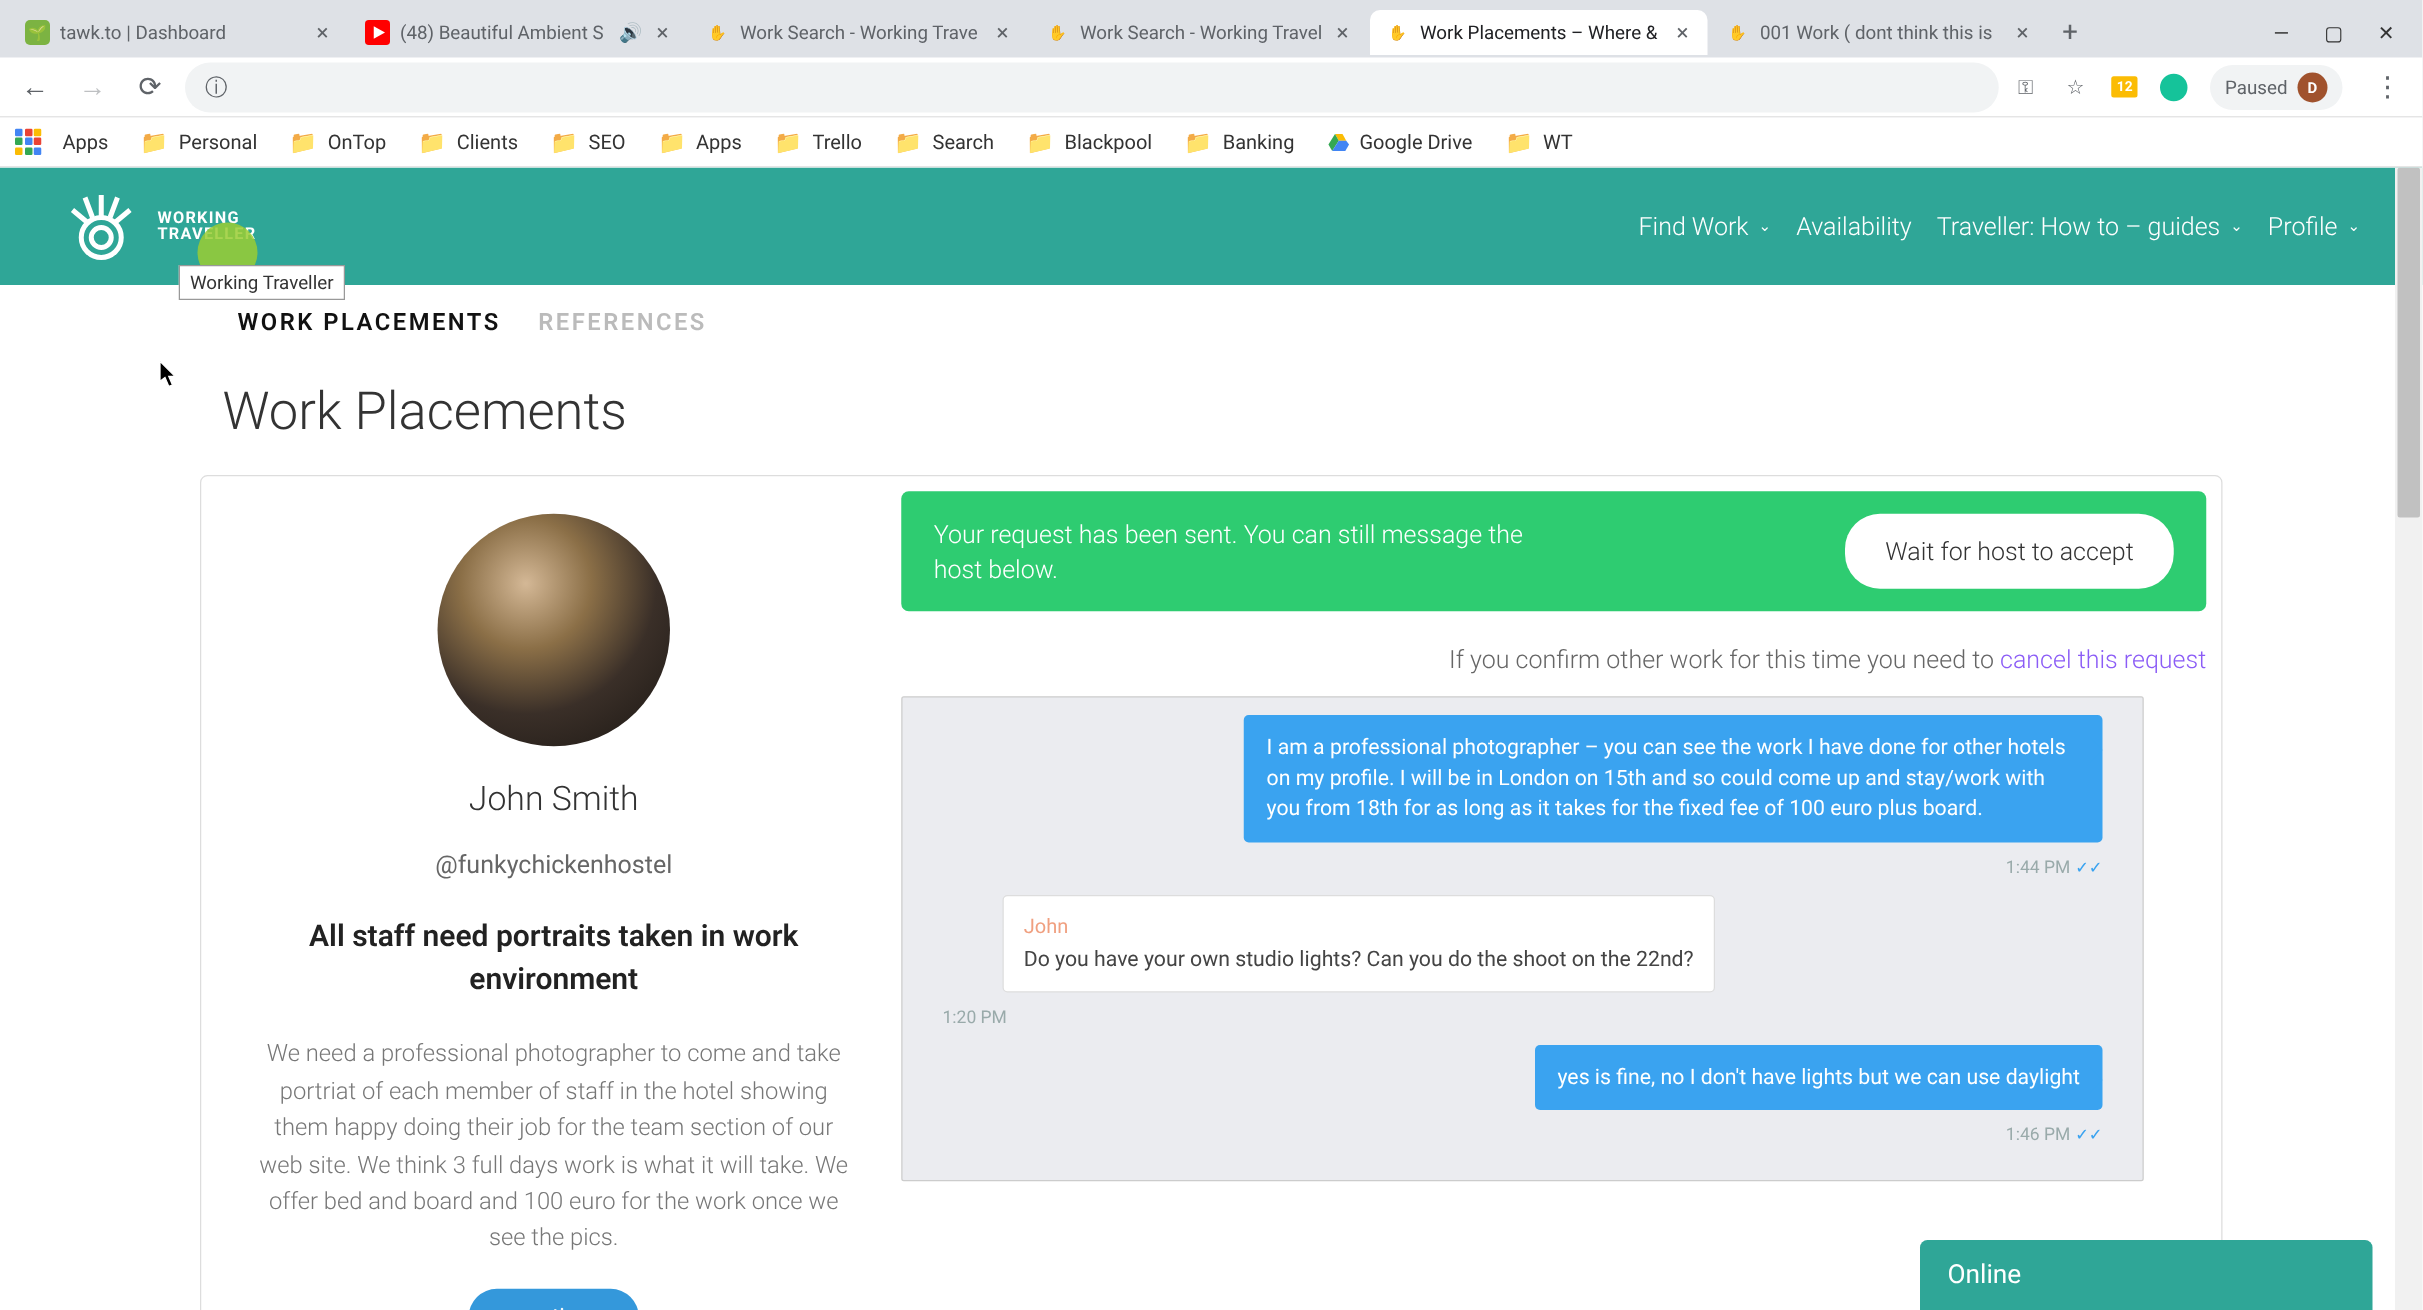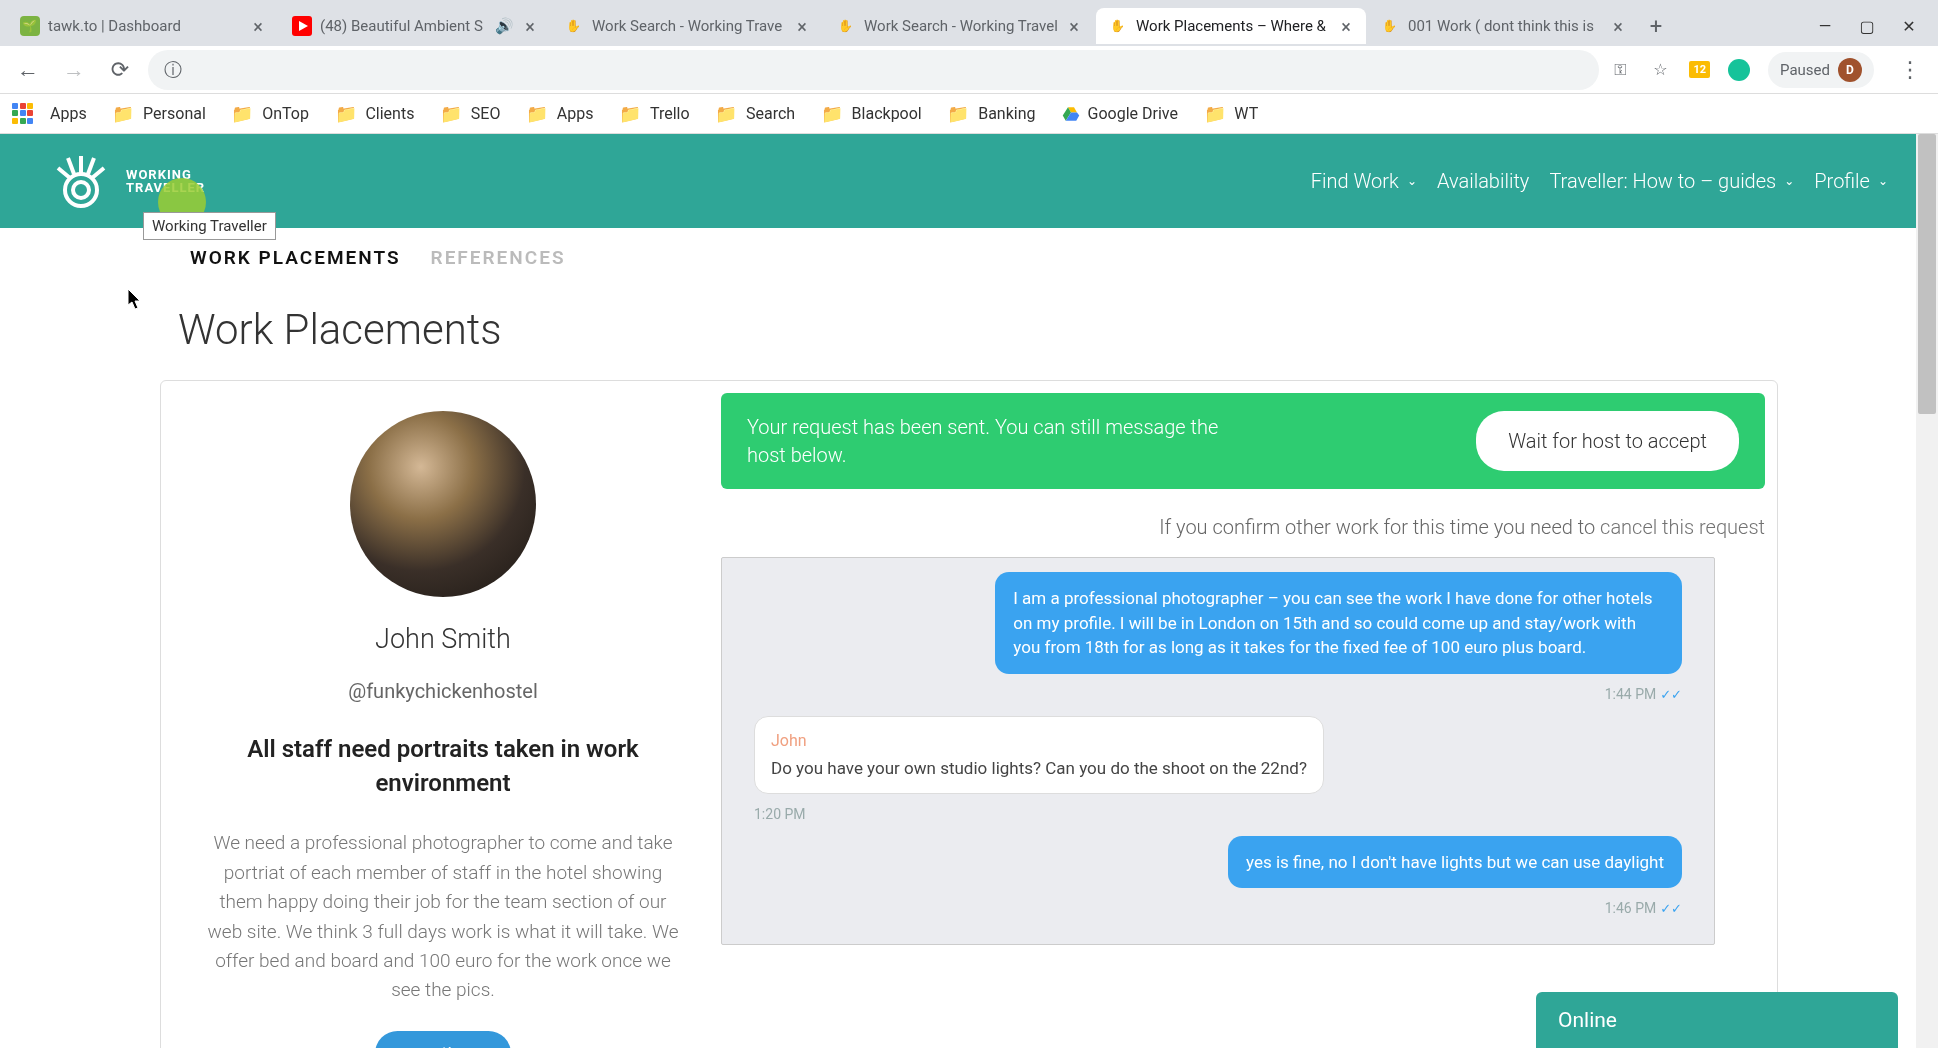--- a/index.html
+++ b/index.html
@@ -73,33 +73,33 @@
 .host-handle { font-size: 20px; color: #666; margin-bottom: 30px; }
 .listing-title { font-size: 24px; font-weight: 600; color: #222; line-height: 1.4; margin-bottom: 28px; padding: 0 6px; }
 .listing-desc { font-size: 19px; font-weight: 300; color: #777; line-height: 1.55; padding: 0 4px; }
 .pill-btn { display: inline-block; margin-top: 26px; background: #3498db; color: #fff; padding: 12px 34px; border-radius: 24px; font-size: 18px; }
 
 .right-col { flex: 1; min-width: 0; }
 .alert-banner { background: #2ecc71; border-radius: 6px; padding: 18px 26px; display: flex; align-items: center; justify-content: space-between; gap: 10px; }
 .alert-text { color: #fff; font-size: 20px; font-weight: 300; line-height: 1.4; max-width: 480px; }
 .alert-btn { background: #fff; color: #333; border-radius: 28px; padding: 18px 32px; font-size: 20px; font-weight: 300; }
 .confirm-note { text-align: right; font-size: 20px; color: #666; padding: 26px 0 18px; font-weight: 300; }
-.cancel-link { color: #737373; cursor: pointer; }
+.cancel-link { color: #8b5cf6; cursor: pointer; }
 
 .chat-box { background: #ebecf0; border: 1px solid #ccc; border-radius: 2px; padding: 14px 32px; position: relative; margin-right: 50px; }
 .msg-row { display: flex; margin-bottom: 8px; }
 .msg-row.right { justify-content: flex-end; }
 .msg-row.left { justify-content: flex-start; }
-.bubble { max-width: 74%; padding: 14px 18px; border-radius: 14px; font-size: 17px; line-height: 1.45; position: relative; }
+.bubble { max-width: 74%; padding: 14px 18px; border-radius: 4px; font-size: 17px; line-height: 1.45; position: relative; margin-left: 48px; }
 .bubble.blue { background: #3aa3f0; color: #fff; }
 .bubble.blue::after { content: ''; position: absolute; right: -10px; top: 18px; border: 10px solid transparent; border-left-color: #3aa3f0; }
 .bubble.white { background: #fff; color: #444; border: 1px solid #ddd; padding: 12px 16px; }
 .bubble.white::before { content: ''; position: absolute; left: -10px; top: 16px; border: 10px solid transparent; border-right-color: #fff; }
 .sender-name { color: #f0a080; font-size: 16px; display: block; margin-bottom: 4px; }
-.timestamp { font-size: 14px; color: #9aa; text-align: right; padding: 4px 0 14px; display: flex; justify-content: flex-end; align-items: flex-end; gap: 4px; }
+.timestamp { font-size: 14px; color: #9aa; text-align: right; padding: 4px 0 14px; display: flex; justify-content: flex-end; align-items: flex-start; gap: 4px; }
 .timestamp.left-ts { text-align: left; justify-content: flex-start; }
 .checks { color: #3aa3f0; font-size: 13px; }
 
 .online-widget { position: absolute; right: 40px; bottom: 0; width: 362px; background: #2fa697; color: #fff; padding: 16px 22px; border-radius: 6px 6px 0 0; font-size: 21px; }
 
 .cursor-arrow { position:absolute; left:128px; top:155px; z-index:10; width:16px; height:22px; }
 </style>
 </head>
 <body>
 

